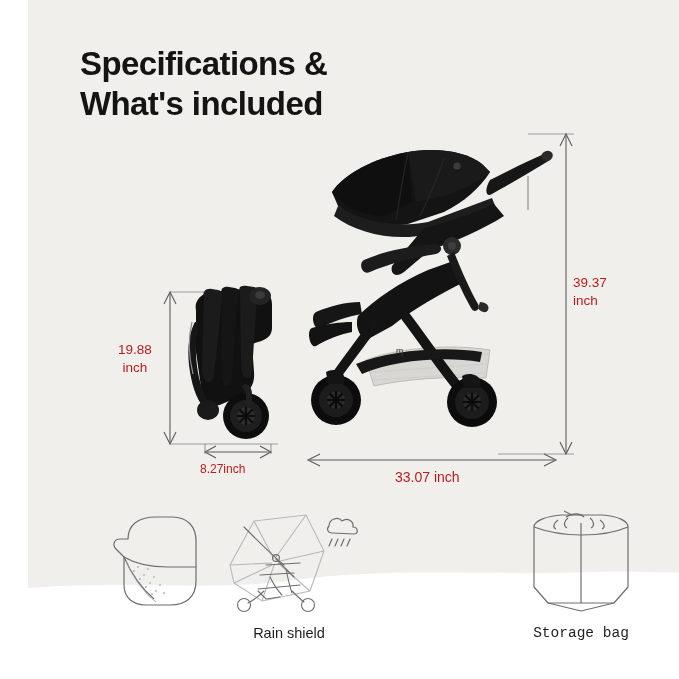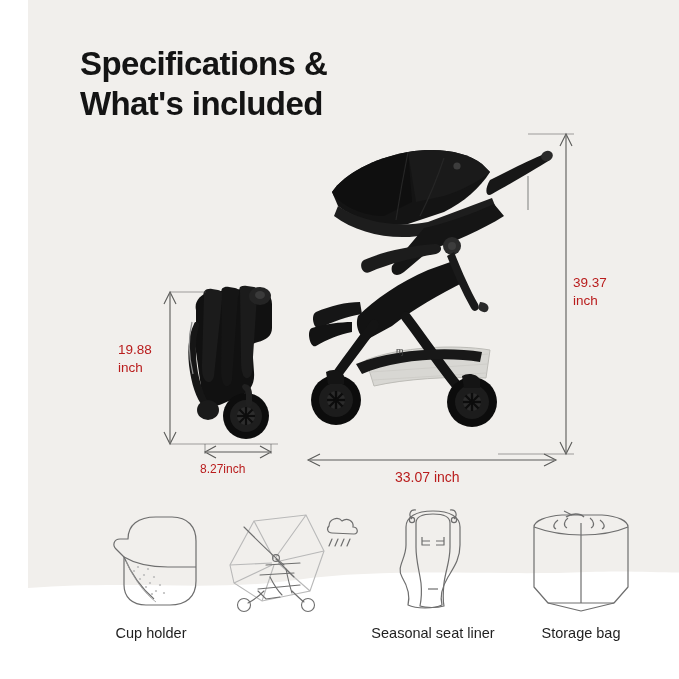--- a/index.html
+++ b/index.html
@@ -28,33 +28,33 @@
   .prod{position:absolute;}
   #folded-stroller{left:150px;top:280px;width:120px;height:170px;}
   #open-stroller{left:276px;top:132px;width:260px;height:320px;}
 
   
   .dim-label{
     position:absolute;color:#b91c1c;font-size:13.5px;line-height:1.33;
     white-space:pre-line;
   }
   #label-height-open{left:545px;top:274px;}
-  #label-height-folded{left:90px;top:341px;}
+  #label-height-folded{left:90px;top:341px;text-align:center;}
   #label-width-folded{left:172px;top:462px;font-size:12px;}
   #label-width-open{left:367px;top:468px;font-size:14px;text-align:center;}
 
   .dimsvg{position:absolute;left:0;top:0;width:679px;height:679px;pointer-events:none;}
 
   
   .acc-row{position:absolute;left:0;top:505px;width:679px;height:160px;}
   .acc{position:absolute;top:0;width:150px;height:160px;}
   #acc-0{left:48px;}
   #acc-1{left:186px;}
   #acc-2{left:330px;}
-  #acc-3{left:478px;}
+  #acc-3{left:478px;font-family:Liberation Mono, monospace;}
   .acc-art{position:absolute;left:0;top:0;width:150px;height:112px;}
   .acc-label{
     position:absolute;left:0;top:120px;width:150px;text-align:center;
     font-size:14.5px;color:#1f1f1f;white-space:nowrap;
   }
 </style>
 </head>
 <body>
 
 <div id="page">
@@ -265,21 +265,20 @@
           <circle cx="62" cy="62" r="1.1"></circle>
             <circle cx="68" cy="70" r="1.1"></circle>
           <circle cx="74" cy="78" r="1.1"></circle>
             <circle cx="80" cy="86" r="1.1"></circle>
           <circle cx="72" cy="64" r="1.1"></circle>
             <circle cx="78" cy="72" r="1.1"></circle>
           <circle cx="84" cy="80" r="1.1"></circle>
             <circle cx="88" cy="88" r="1.1"></circle>
         </g>
       </svg>
-      <div class="acc-label">Cup holder</div>
     </div>
 
     <div class="acc" id="acc-1">
       <svg class="acc-art" viewBox="0 0 150 112">
 
         <g fill="none" stroke="#b8b8b8" stroke-width="1.1">
           <path d="M16,60 L40,16 L92,10 L110,46 L96,86 L48,96 L20,78 Z"></path>
           <path d="M40,16 L60,54 M92,10 L62,52 M110,46 L66,56 M16,60 L58,58 M96,86 L64,58 M48,96 L60,60 M20,78 L58,60"></path>
         </g>
 
@@ -301,50 +300,23 @@
 
         <g fill="none" stroke="#6e6e6e" stroke-width="1.2" stroke-linecap="round">
           <path d="M118,28 C114,28 112,24 115,21 C115,14 124,11 128,16
                    C133,12 140,16 139,22 C144,22 145,29 140,29 Z"></path>
           <line x1="118" y1="34" x2="115" y2="41"></line>
           <line x1="124" y1="34" x2="121" y2="41"></line>
           <line x1="130" y1="34" x2="127" y2="41"></line>
           <line x1="136" y1="34" x2="133" y2="41"></line>
         </g>
       </svg>
+      <div class="acc-label">Rain shield</div>
     </div>
 
-    <div class="acc" id="acc-2">
-      <svg class="acc-art" viewBox="0 0 150 112">
-        <g fill="none" stroke="#6e6e6e" stroke-width="1.2" stroke-linejoin="round">
-
-          <path d="M48,22 C48,12 58,6 75,6 C92,6 102,12 102,22
-                   L102,40 C102,54 96,62 90,72 C84,82 82,92 84,100
-                   C76,104 58,104 50,100 C52,92 50,82 44,72
-                   C38,62 48,54 48,40 Z"></path>
-
-          <path d="M58,18 C58,12 65,9 75,9 C85,9 92,12 92,18
-                   L92,42 C92,56 88,64 86,78 C85,88 85,96 86,101
-                   C79,103 68,103 62,101 C63,96 64,88 63,78
-                   C61,64 58,56 58,42 Z"></path>
-
-          <path d="M54,14 C50,10 52,4 58,5"></path>
-          <path d="M96,14 C100,10 98,4 92,5"></path>
-          <circle cx="54" cy="15" r="2.6"></circle>
-          <circle cx="96" cy="15" r="2.6"></circle>
-
-          <path d="M64,32 L64,40 L72,40"></path>
-          <path d="M86,32 L86,40 L78,40"></path>
-          <path d="M64,36 L72,36 M78,36 L86,36"></path>
-
-          <line x1="70" y1="84" x2="80" y2="84"></line>
-        </g>
-      </svg>
-      <div class="acc-label">Seasonal seat liner</div>
-    </div>
 
     <div class="acc" id="acc-3">
       <svg class="acc-art" viewBox="0 0 150 112">
         <g fill="none" stroke="#6e6e6e" stroke-width="1.2" stroke-linejoin="round">
 
           <path d="M28,22 C28,16 40,11 56,10 L96,10 C112,11 122,16 122,22
                    L122,82 L108,98 L42,98 L28,82 Z"></path>
 
           <path d="M28,22 C44,28 60,30 76,30 C92,30 108,28 122,22"></path>
 

